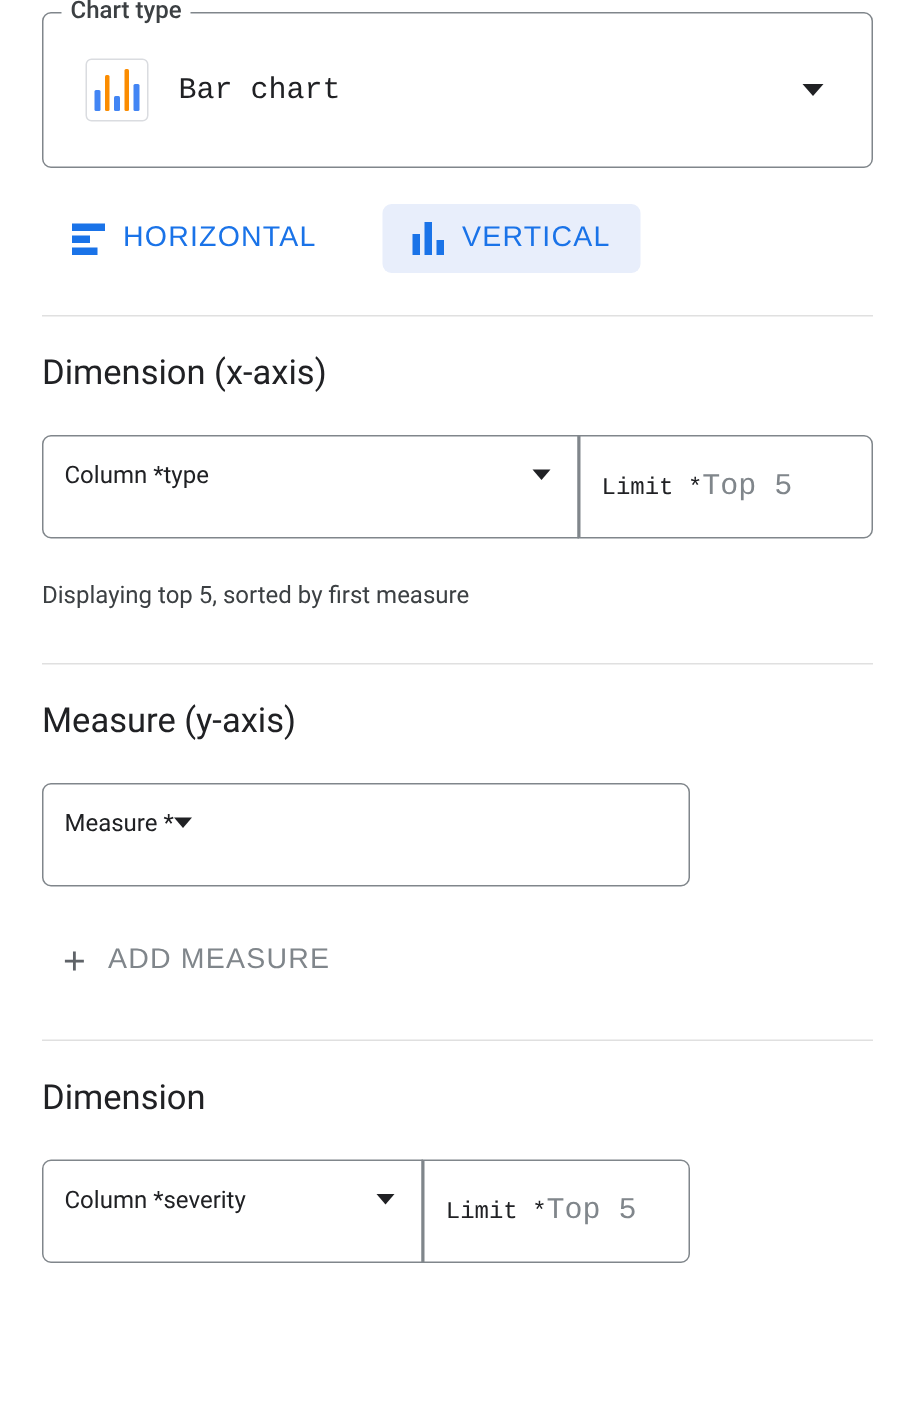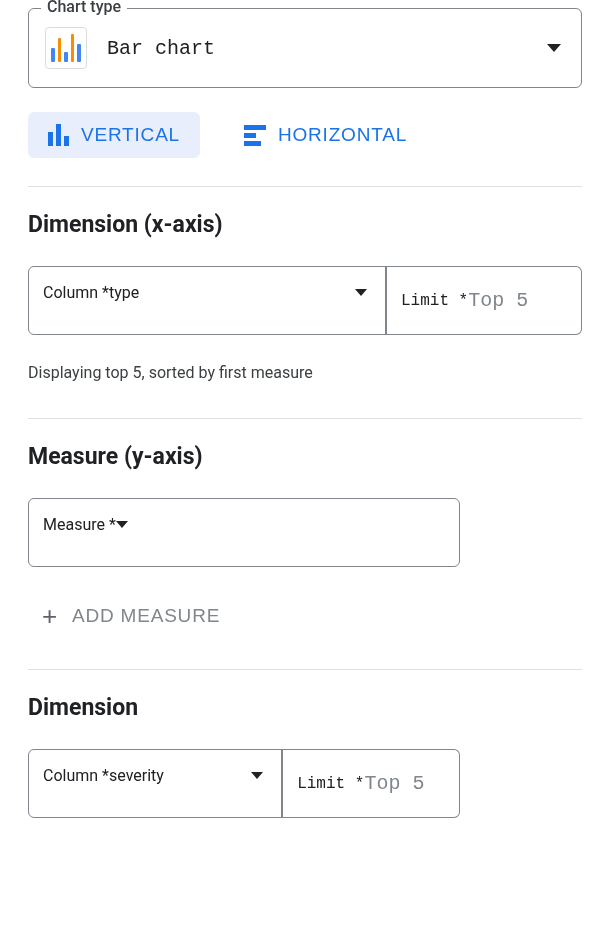--- a/index.html
+++ b/index.html
@@ -9,21 +9,21 @@
     font-family: 'Roboto', 'Segoe UI', Arial, sans-serif;
     background: #fff;
     color: #202124;
     width: 610px;
   }
   .container { padding: 0 28px 20px 28px; }
   .fieldset {
     position: relative;
     border: 1px solid #80868b;
     border-radius: 6px;
-    padding: 4px;
+    padding: 16px;
   }
   .fieldset .legend {
     position: absolute;
     top: -12px;
     left: 12px;
     background: #fff;
     padding: 0 6px;
     font-size: 16px;
     font-weight: 500;
     color: #3c4043;
@@ -79,21 +79,21 @@
     color: #1a73e8;
     background: transparent;
     border: none;
   }
   .toggle-btn.active { background: #e8eefb; }
   .icon-vertical { display: flex; align-items: flex-end; gap: 3px; height: 22px; }
   .icon-vertical .vb { width: 5px; background: #1a73e8; }
   .icon-horizontal { display: flex; flex-direction: column; gap: 3px; width: 22px; }
   .icon-horizontal .hb { height: 5px; background: #1a73e8; }
   .divider { border-top: 1px solid #e0e0e0; margin: 0 0 24px 0; }
-  .section-title { font-size: 23px; font-weight: 700; color: #202124; margin: 0 0 28px 0; }
+  .section-title { font-size: 23px; font-weight: 400; color: #202124; margin: 0 0 28px 0; }
   .row { display: flex; gap: 0; align-items: stretch; }
   .select-box {
     position: relative;
     border: 1px solid #80868b;
     border-radius: 6px;
     display: flex;
     align-items: center;
     padding: 16px 18px 32px 14px;
   }
   .select-box.right-attached { border-top-right-radius: 0; border-bottom-right-radius: 0; }
@@ -146,36 +146,36 @@
         <div class="bar" style="height:10px;background:#4285f4"></div>
         <div class="bar" style="height:28px;background:#fb8c00"></div>
         <div class="bar" style="height:18px;background:#4285f4"></div>
       </div>
       <div class="chart-type-label">Bar chart</div>
       <div class="caret"></div>
     </div>
   </div>
 
   <div class="toggle-row">
+    <button class="toggle-btn">
+      <span class="icon-horizontal">
+        <span class="hb" style="width:22px"></span>
+        <span class="hb" style="width:12px"></span>
+        <span class="hb" style="width:17px"></span>
+      </span>
+      <span>HORIZONTAL</span>
+    </button>
     <button class="toggle-btn active">
       <span class="icon-vertical">
         <span class="vb" style="height:14px"></span>
         <span class="vb" style="height:22px"></span>
         <span class="vb" style="height:10px"></span>
       </span>
       <span>VERTICAL</span>
     </button>
-    <button class="toggle-btn">
-      <span class="icon-horizontal">
-        <span class="hb" style="width:22px"></span>
-        <span class="hb" style="width:12px"></span>
-        <span class="hb" style="width:17px"></span>
-      </span>
-      <span>HORIZONTAL</span>
-    </button>
   </div>
 
   <div class="divider"></div>
 
   <h3 class="section-title">Dimension (x-axis)</h3>
   <div class="row">
     <div class="select-box right-attached" style="flex:1.4">
       <div class="legend">Column *</div>
       <div class="value">type</div>
       <div class="caret-sm"></div>

